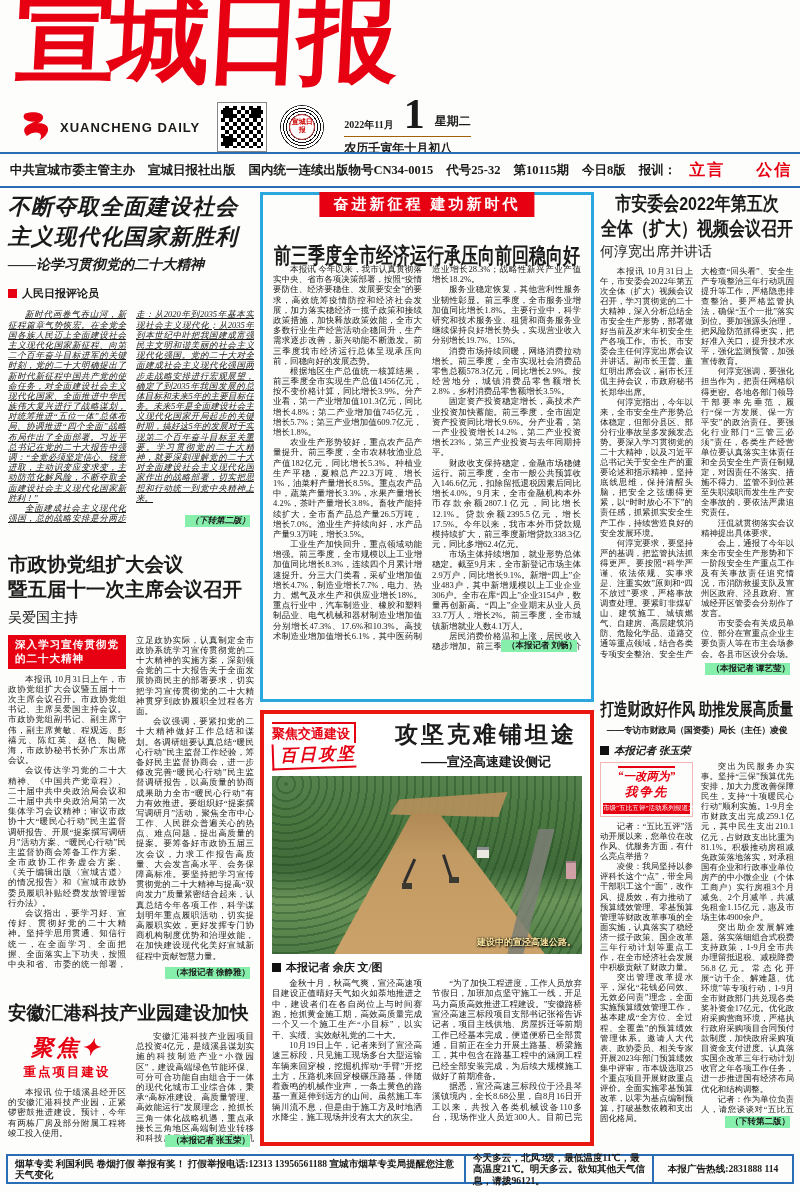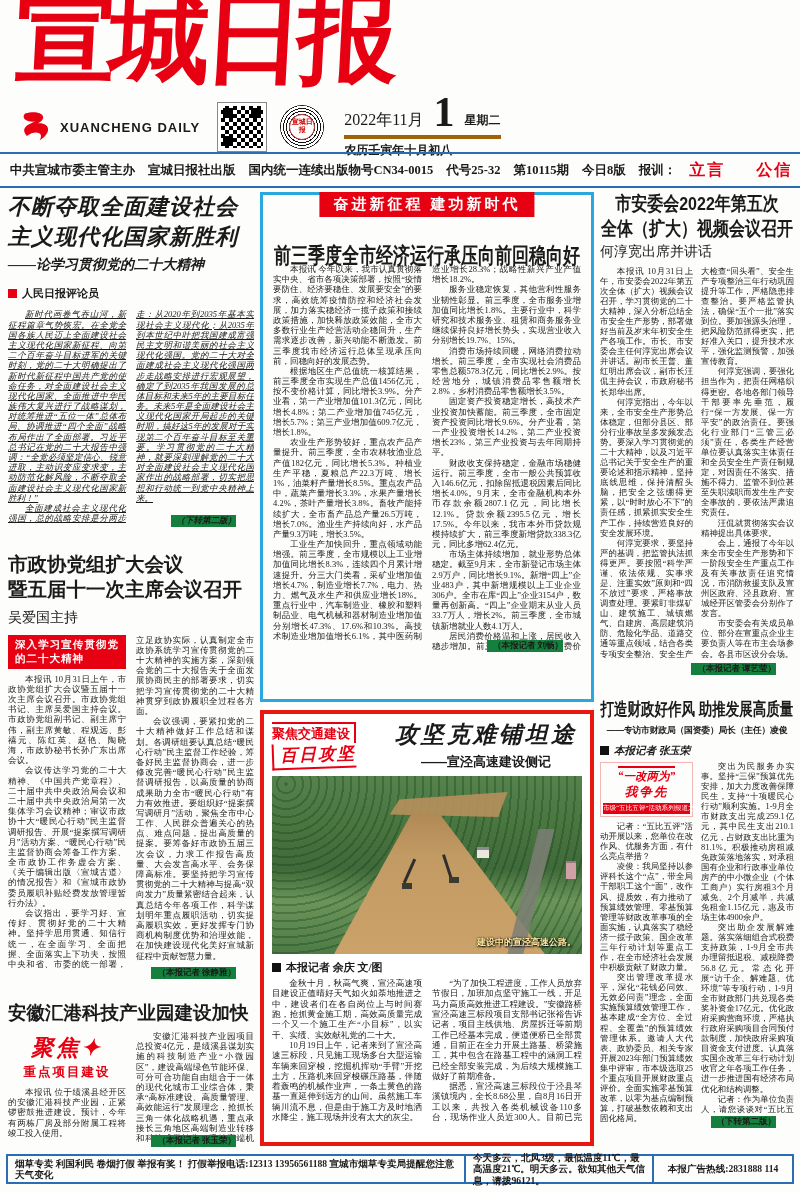--- a/index.html
+++ b/index.html
@@ -17,34 +17,34 @@
         linear-gradient(#000,#000) 30px 2px/10px 10px no-repeat,
         linear-gradient(#000,#000) 2px 30px/10px 10px no-repeat,
         repeating-conic-gradient(#000 0 25%,#fff 0 50%) 0 0/8px 8px;}
   .stamp{width:44px;height:44px;margin-left:14px;border-radius:50%;
       background:repeating-radial-gradient(circle at 50% 50%,#111 0 1px,#fff 1px 3px);
       display:flex;align-items:center;justify-content:center;}
   .stamp-core{width:24px;height:24px;border-radius:50%;background:#fff;border:1px solid #b33;
       color:#c00;font-size:7px;font-weight:bold;display:flex;align-items:center;justify-content:center;text-align:center;line-height:1.1;}
   .date-block{margin-left:20px;font-family:"Liberation Serif",serif;}
   .date-top{display:flex;align-items:flex-end;}
-  .date-prefix{font-size:16px;font-weight:normal;}
+  .date-prefix{font-size:10px;font-weight:bold;}
   .date-day{font-size:42px;font-weight:bold;line-height:.85;margin:0 10px;}
   .weekday{font-size:12px;font-weight:bold;margin-bottom:2px;}
-  .lunar{font-size:12px;font-weight:bold;margin-top:4px;border-top:4px solid #a16207;padding-top:3px;}
+  .lunar{font-size:12px;font-weight:bold;margin-top:4px;border-top:1px solid #a16207;padding-top:3px;}
   .info-bar{position:absolute;left:0;top:152px;width:800px;height:28px;box-sizing:border-box;
      border-top:2px solid #2a6db5;border-bottom:2px solid #2a6db5;display:flex;align-items:center;
      padding:16px 10px;font-weight:bold;font-size:12.5px;white-space:nowrap;}
   .info-bar span{margin-right:13px;}
   .motto{color:#e60012;font-size:16px;letter-spacing:2px;margin-right:0;}
   .motto+.motto{margin-left:18px;}
   
   .col2{column-count:2;column-gap:10px;text-align:justify;overflow:hidden;position:relative;}
   .col2 p{margin:0;text-indent:2em;font-size:8.5px;line-height:1.2;}
-  .jump{position:absolute;right:18px;bottom:0;background:#15803d;font-size:8.5px;font-weight:bold;padding-left:6px;}
+  .jump{position:absolute;right:4px;bottom:0;background:#86efac;font-size:8.5px;font-weight:bold;padding-left:6px;}
   .sq{display:inline-block;width:9px;height:9px;margin-right:5px;vertical-align:-1px;}
   .sq.red{background:#e60012;} .sq.black{background:#111;}
   .condensed{display:inline-block;transform:scaleY(1.3);transform-origin:center top;white-space:nowrap;}
   .hsans{font-family:"Liberation Sans",sans-serif;}
   
   .editorial{position:absolute;left:8px;top:192px;width:246px;height:352px;}
   .ed-title{font-size:22px;font-weight:bold;font-style:italic;line-height:1.35;letter-spacing:1px;}
   .ed-sub{font-size:14px;font-weight:bold;font-style:italic;margin-top:5px;}
   .ed-byline{font-size:11px;font-weight:bold;margin-top:12px;}
   .ed-body{margin-top:8px;height:218px;font-style:italic;text-decoration:underline;}
@@ -68,21 +68,21 @@
   .eco-title{text-align:center;margin-top:30px;font-weight:bold;font-size:17px;}
   .eco-sub{text-align:center;font-weight:bold;font-size:14px;margin:12px 0 8px;}
   .eco-body{height:388px;}
   .highway{position:absolute;left:260px;top:710px;width:334px;height:436px;box-sizing:border-box;
      border:4px solid #e8170f;padding:5px 8px;background:#fff;}
   .feat-head{display:flex;align-items:center;}
   .feat-badge{width:118px;color:#e60012;font-family:"Liberation Sans",sans-serif;}
   .fb1{font-size:13px;font-weight:bold;border-top:2px solid #e60012;border-right:2px solid #e60012;padding:1px 4px 0 0;display:inline-block;}
   .fb2{font-size:17px;font-weight:bold;font-style:italic;letter-spacing:2px;border-left:2px solid #e60012;border-bottom:2px solid #e60012;padding:0 0 1px 6px;display:inline-block;transform:rotate(-2deg);}
   .feat-titles{flex:1;text-align:center;}
-  .feat-title{font-size:23px;font-weight:bold;letter-spacing:3px;font-style:italic;}
+  .feat-title{font-size:23px;font-weight:bold;letter-spacing:3px;}
   .feat-sub{font-size:13px;font-weight:bold;margin-top:3px;}
   .photo{margin-top:5px;height:178px;position:relative;overflow:hidden;
      background:
        repeating-radial-gradient(circle at 14px 8px,rgba(15,55,18,.30) 0 2px,transparent 2px 8px),
        linear-gradient(180deg,#55824d 0%,#49753f 28%,#3f6a3a 52%,#6b9459 70%,#4d7a45 100%);}
   .road{position:absolute;inset:0;
      background:linear-gradient(180deg,#a8814f 10%,#c29a63 45%,#cba269 100%);
      clip-path:polygon(45% 21%,54% 21%,88% 100%,20% 100%);}
   .road-far{position:absolute;left:38%;top:9%;width:38%;height:14%;background:#b7905c;
      clip-path:polygon(8% 30%,100% 0,92% 100%,0 90%);opacity:.9;}

